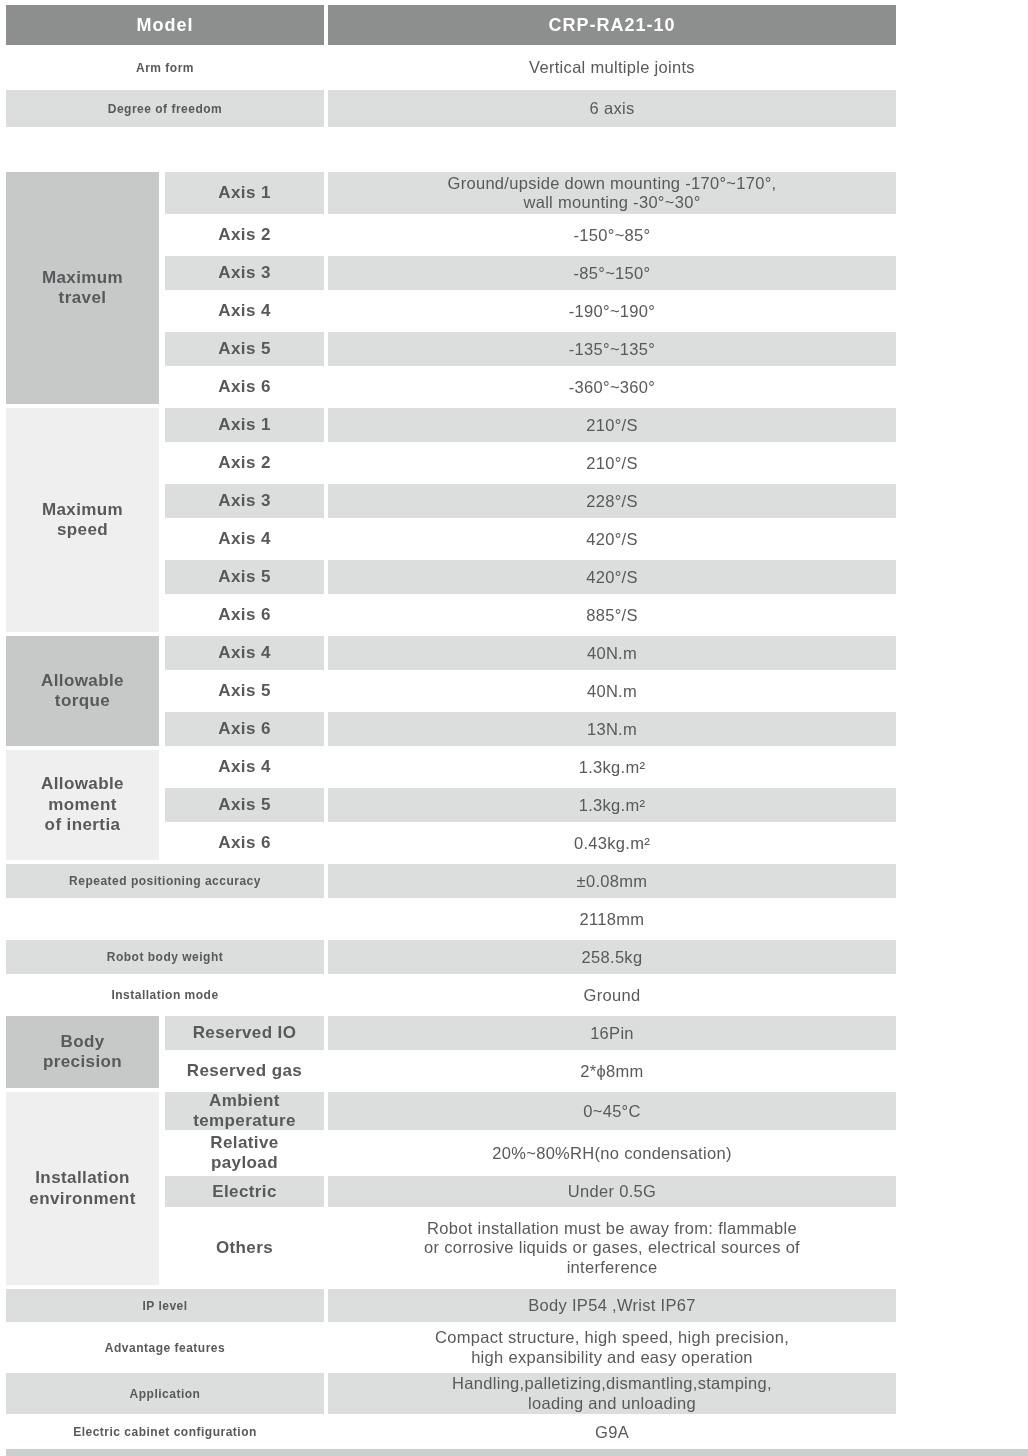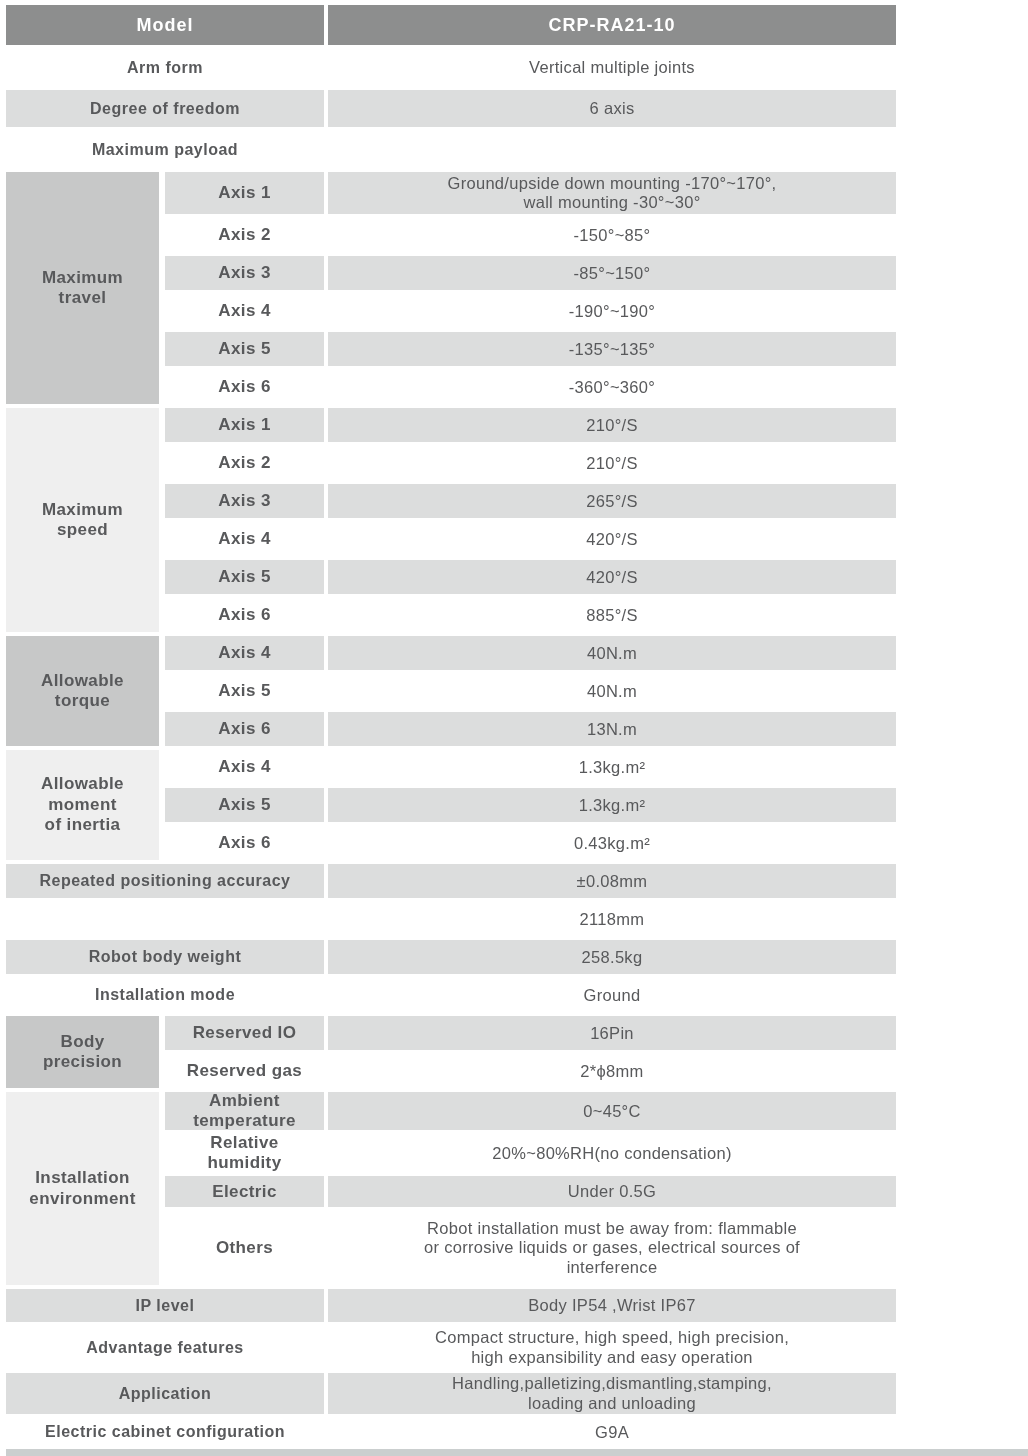--- a/index.html
+++ b/index.html
@@ -9,21 +9,21 @@
     overflow:hidden;
   }
   .grid{
     position:absolute;top:5px;left:6px;width:890px;
     display:grid;
     grid-template-columns:153px 6px 159px 4px 568px;
     grid-template-rows:40px 37px 37px 37px 42px repeat(23,34px) 38px 38px 31px 74px 33px 43px 41px 28px;
     row-gap:4px;
   }
   .cell{display:flex;align-items:center;justify-content:center;text-align:center;}
-  .lbl{font-weight:bold;font-size:16px;letter-spacing:0.5px;}
+  .lbl{font-weight:bold;font-size:12px;letter-spacing:0.5px;}
   .mergedlbl{font-weight:bold;font-size:17px;letter-spacing:0.4px;line-height:1.2;padding:0 40px;}
   .axislbl{font-weight:bold;font-size:17px;letter-spacing:0.4px;line-height:1.15;padding:0 18px;}
   .val{font-size:16.5px;letter-spacing:0.3px;}
   .hdr{background:#8d8e8e;color:#ffffff;font-weight:bold;font-size:18px;letter-spacing:1px;}
   .bg-g{background:#dcdddd;}
   .bg-w{background:#ffffff;}
   .bg-m{background:#c7c8c8;}
   .bg-l{background:#efefef;}
   .lines{text-align:center;line-height:1.16;display:inline-block;}
   .strip{position:absolute;left:6px;top:1449px;width:1022px;height:7px;background:#cbcfcf;}
@@ -47,23 +47,20 @@
       <span>Vertical multiple joints</span>
     </div>
 
   <div class="cell lbl bg-g" style="grid-area:3/1/4/4">
       <span>Degree of freedom</span>
     </div>
   <div class="cell val bg-g" style="grid-area:3/5/4/6">
       <span>6 axis</span>
     </div>
 
-  <div class="cell lbl bg-w" style="grid-area:4/1/5/4">
-      <span>Maximum payload</span>
-    </div>
 
   <div class="cell mergedlbl bg-m" style="grid-area:5/1/11/2">
       <span>Maximum travel</span>
     </div>
   <div class="cell axislbl bg-g" style="grid-area:5/3/6/4">
       <span>Axis 1</span>
     </div>
   <div class="cell val bg-g" style="grid-area:5/5/6/6">
     <span class="lines"><span>Ground/upside down mounting -170°~170°,</span><br><span>wall mounting -30°~30°</span></span>
   </div>
@@ -110,21 +107,21 @@
   <div class="cell axislbl bg-w" style="grid-area:12/3/13/4">
       <span>Axis 2</span>
     </div>
   <div class="cell val bg-w" style="grid-area:12/5/13/6">
       <span>210°/S</span>
     </div>
   <div class="cell axislbl bg-g" style="grid-area:13/3/14/4">
       <span>Axis 3</span>
     </div>
   <div class="cell val bg-g" style="grid-area:13/5/14/6">
-      <span>265°/S</span>
+      <span>228°/S</span>
     </div>
   <div class="cell axislbl bg-w" style="grid-area:14/3/15/4">
       <span>Axis 4</span>
     </div>
   <div class="cell val bg-w" style="grid-area:14/5/15/6">
       <span>420°/S</span>
     </div>
   <div class="cell axislbl bg-g" style="grid-area:15/3/16/4">
       <span>Axis 5</span>
     </div>
@@ -223,21 +220,21 @@
   <div class="cell mergedlbl bg-l" style="grid-area:29/1/33/2">
       <span>Installation environment</span>
     </div>
   <div class="cell axislbl bg-g" style="grid-area:29/3/30/4">
       <span>Ambient temperature</span>
     </div>
   <div class="cell val bg-g" style="grid-area:29/5/30/6">
       <span>0~45°C</span>
     </div>
   <div class="cell axislbl bg-w" style="grid-area:30/3/31/4">
-      <span>Relative humidity</span>
+      <span>Relative payload</span>
     </div>
   <div class="cell val bg-w" style="grid-area:30/5/31/6">
       <span>20%~80%RH(no condensation)</span>
     </div>
   <div class="cell axislbl bg-g" style="grid-area:31/3/32/4">
       <span>Electric</span>
     </div>
   <div class="cell val bg-g" style="grid-area:31/5/32/6">
       <span>Under 0.5G</span>
     </div>

